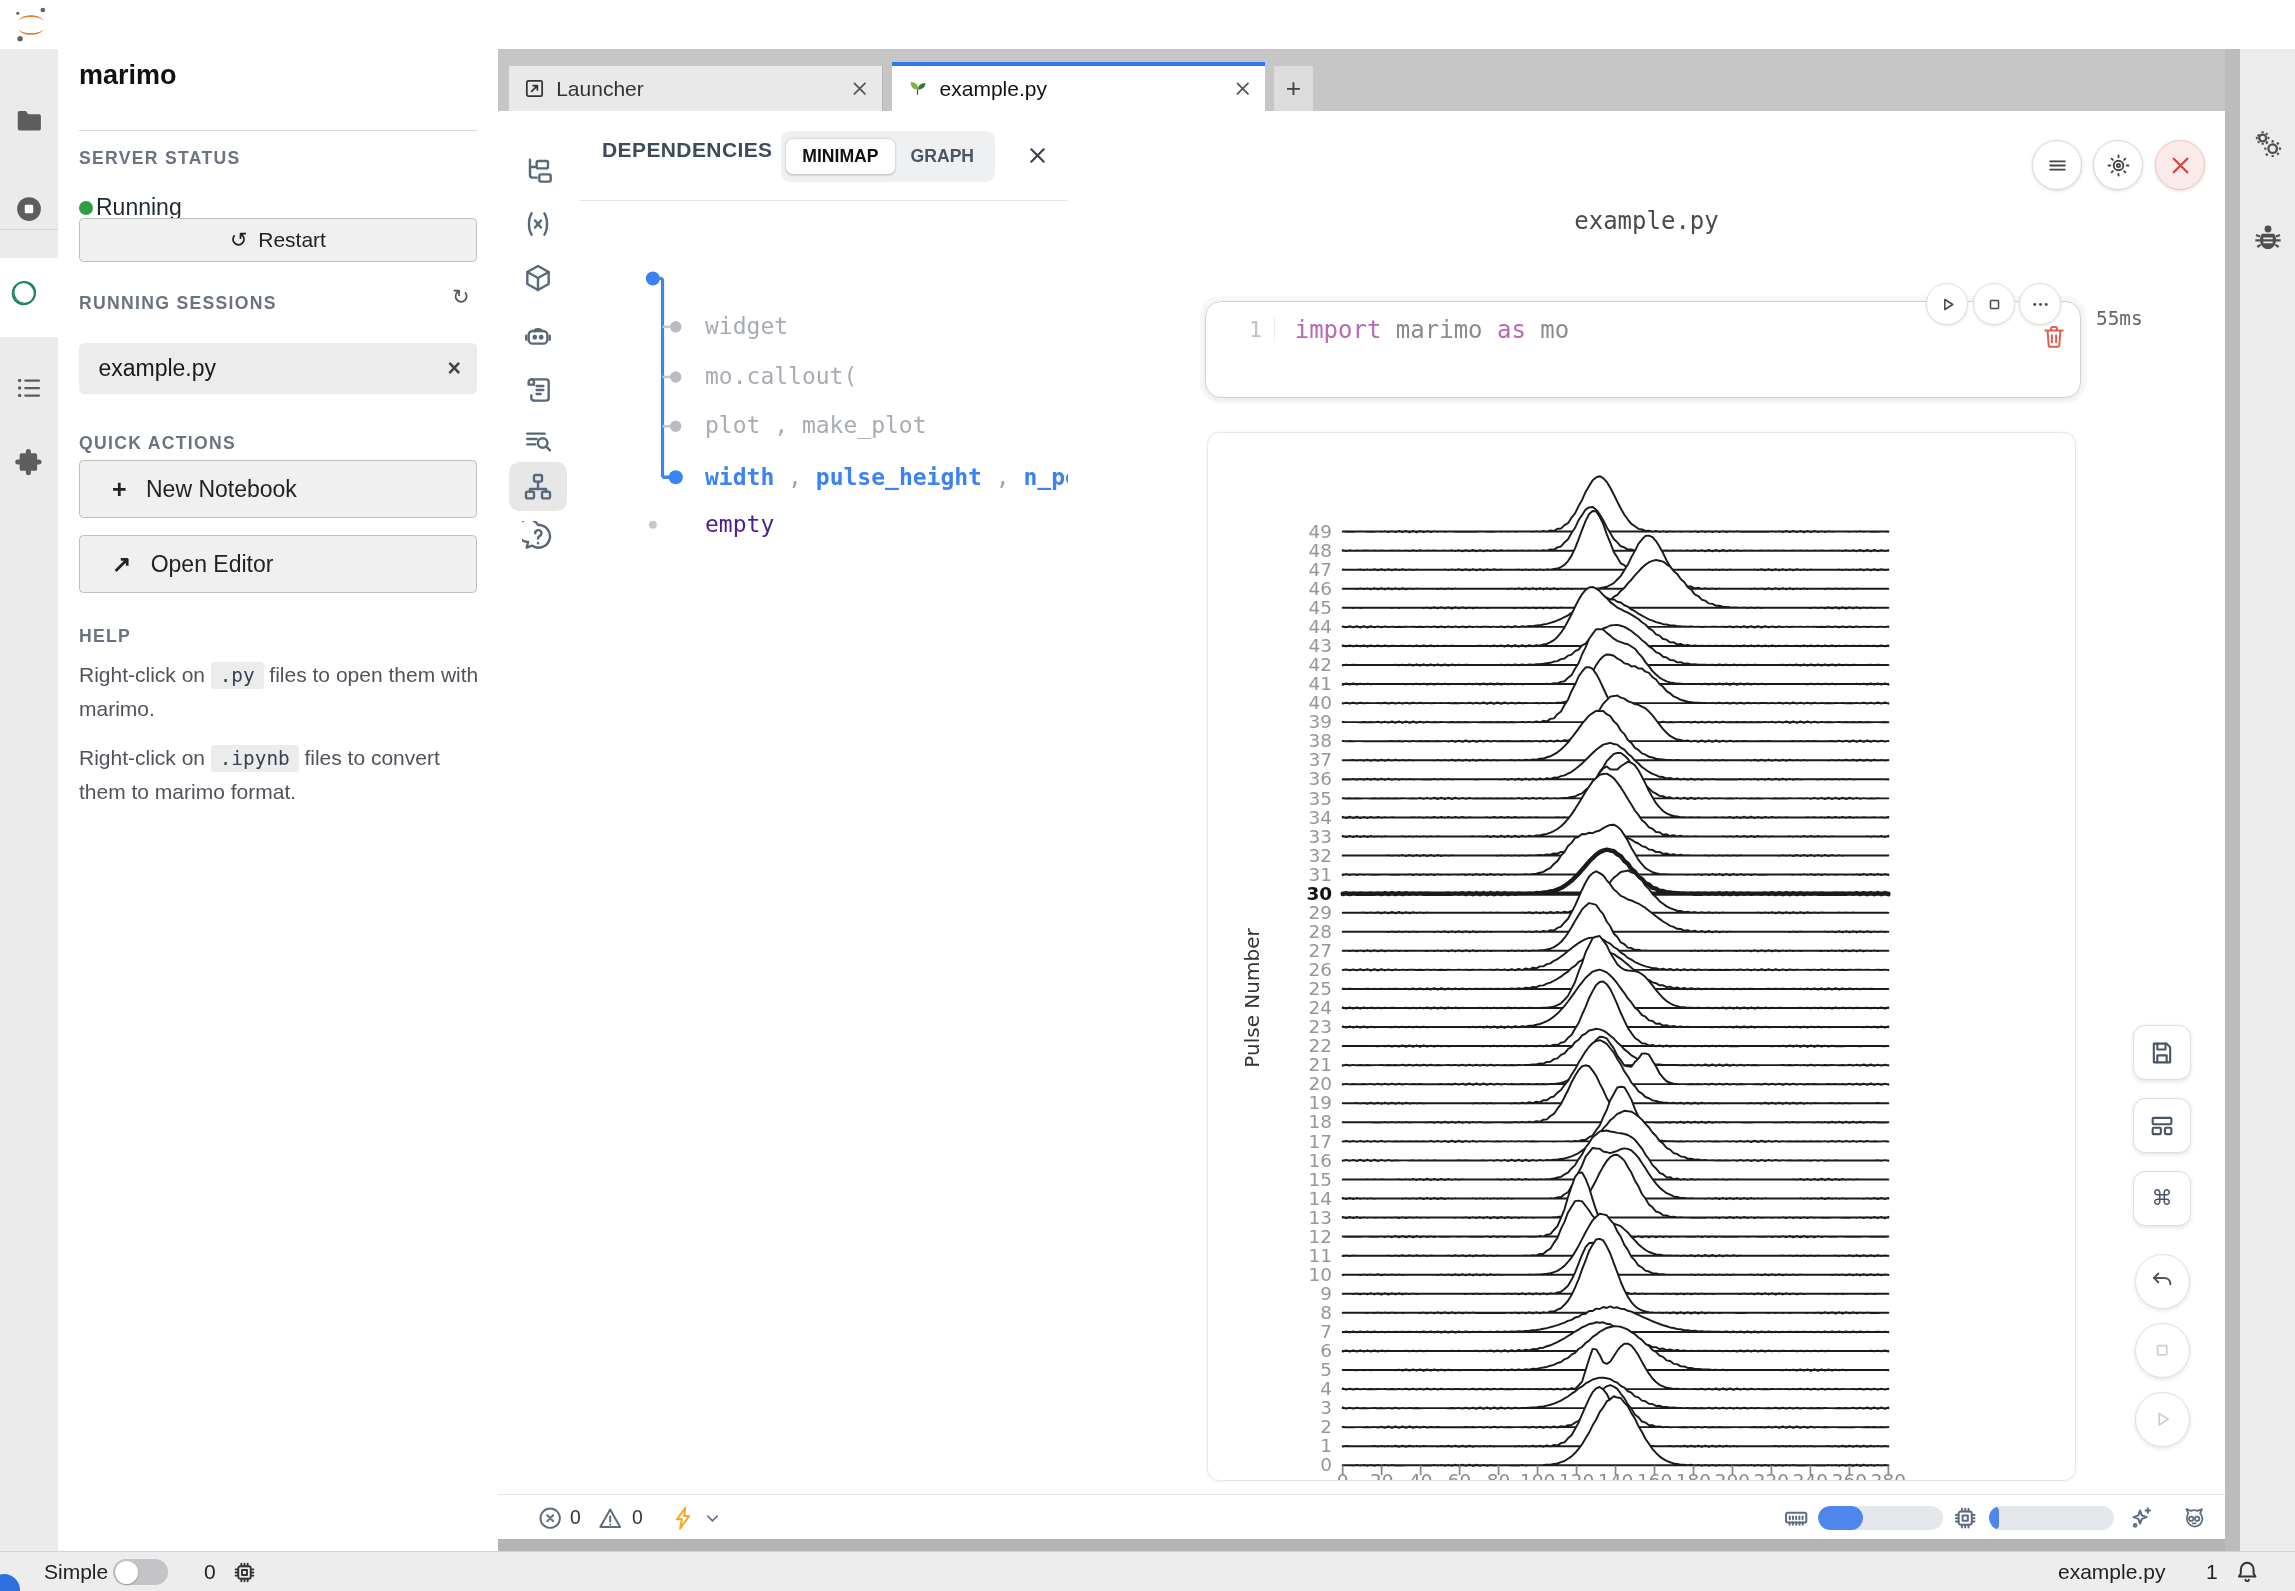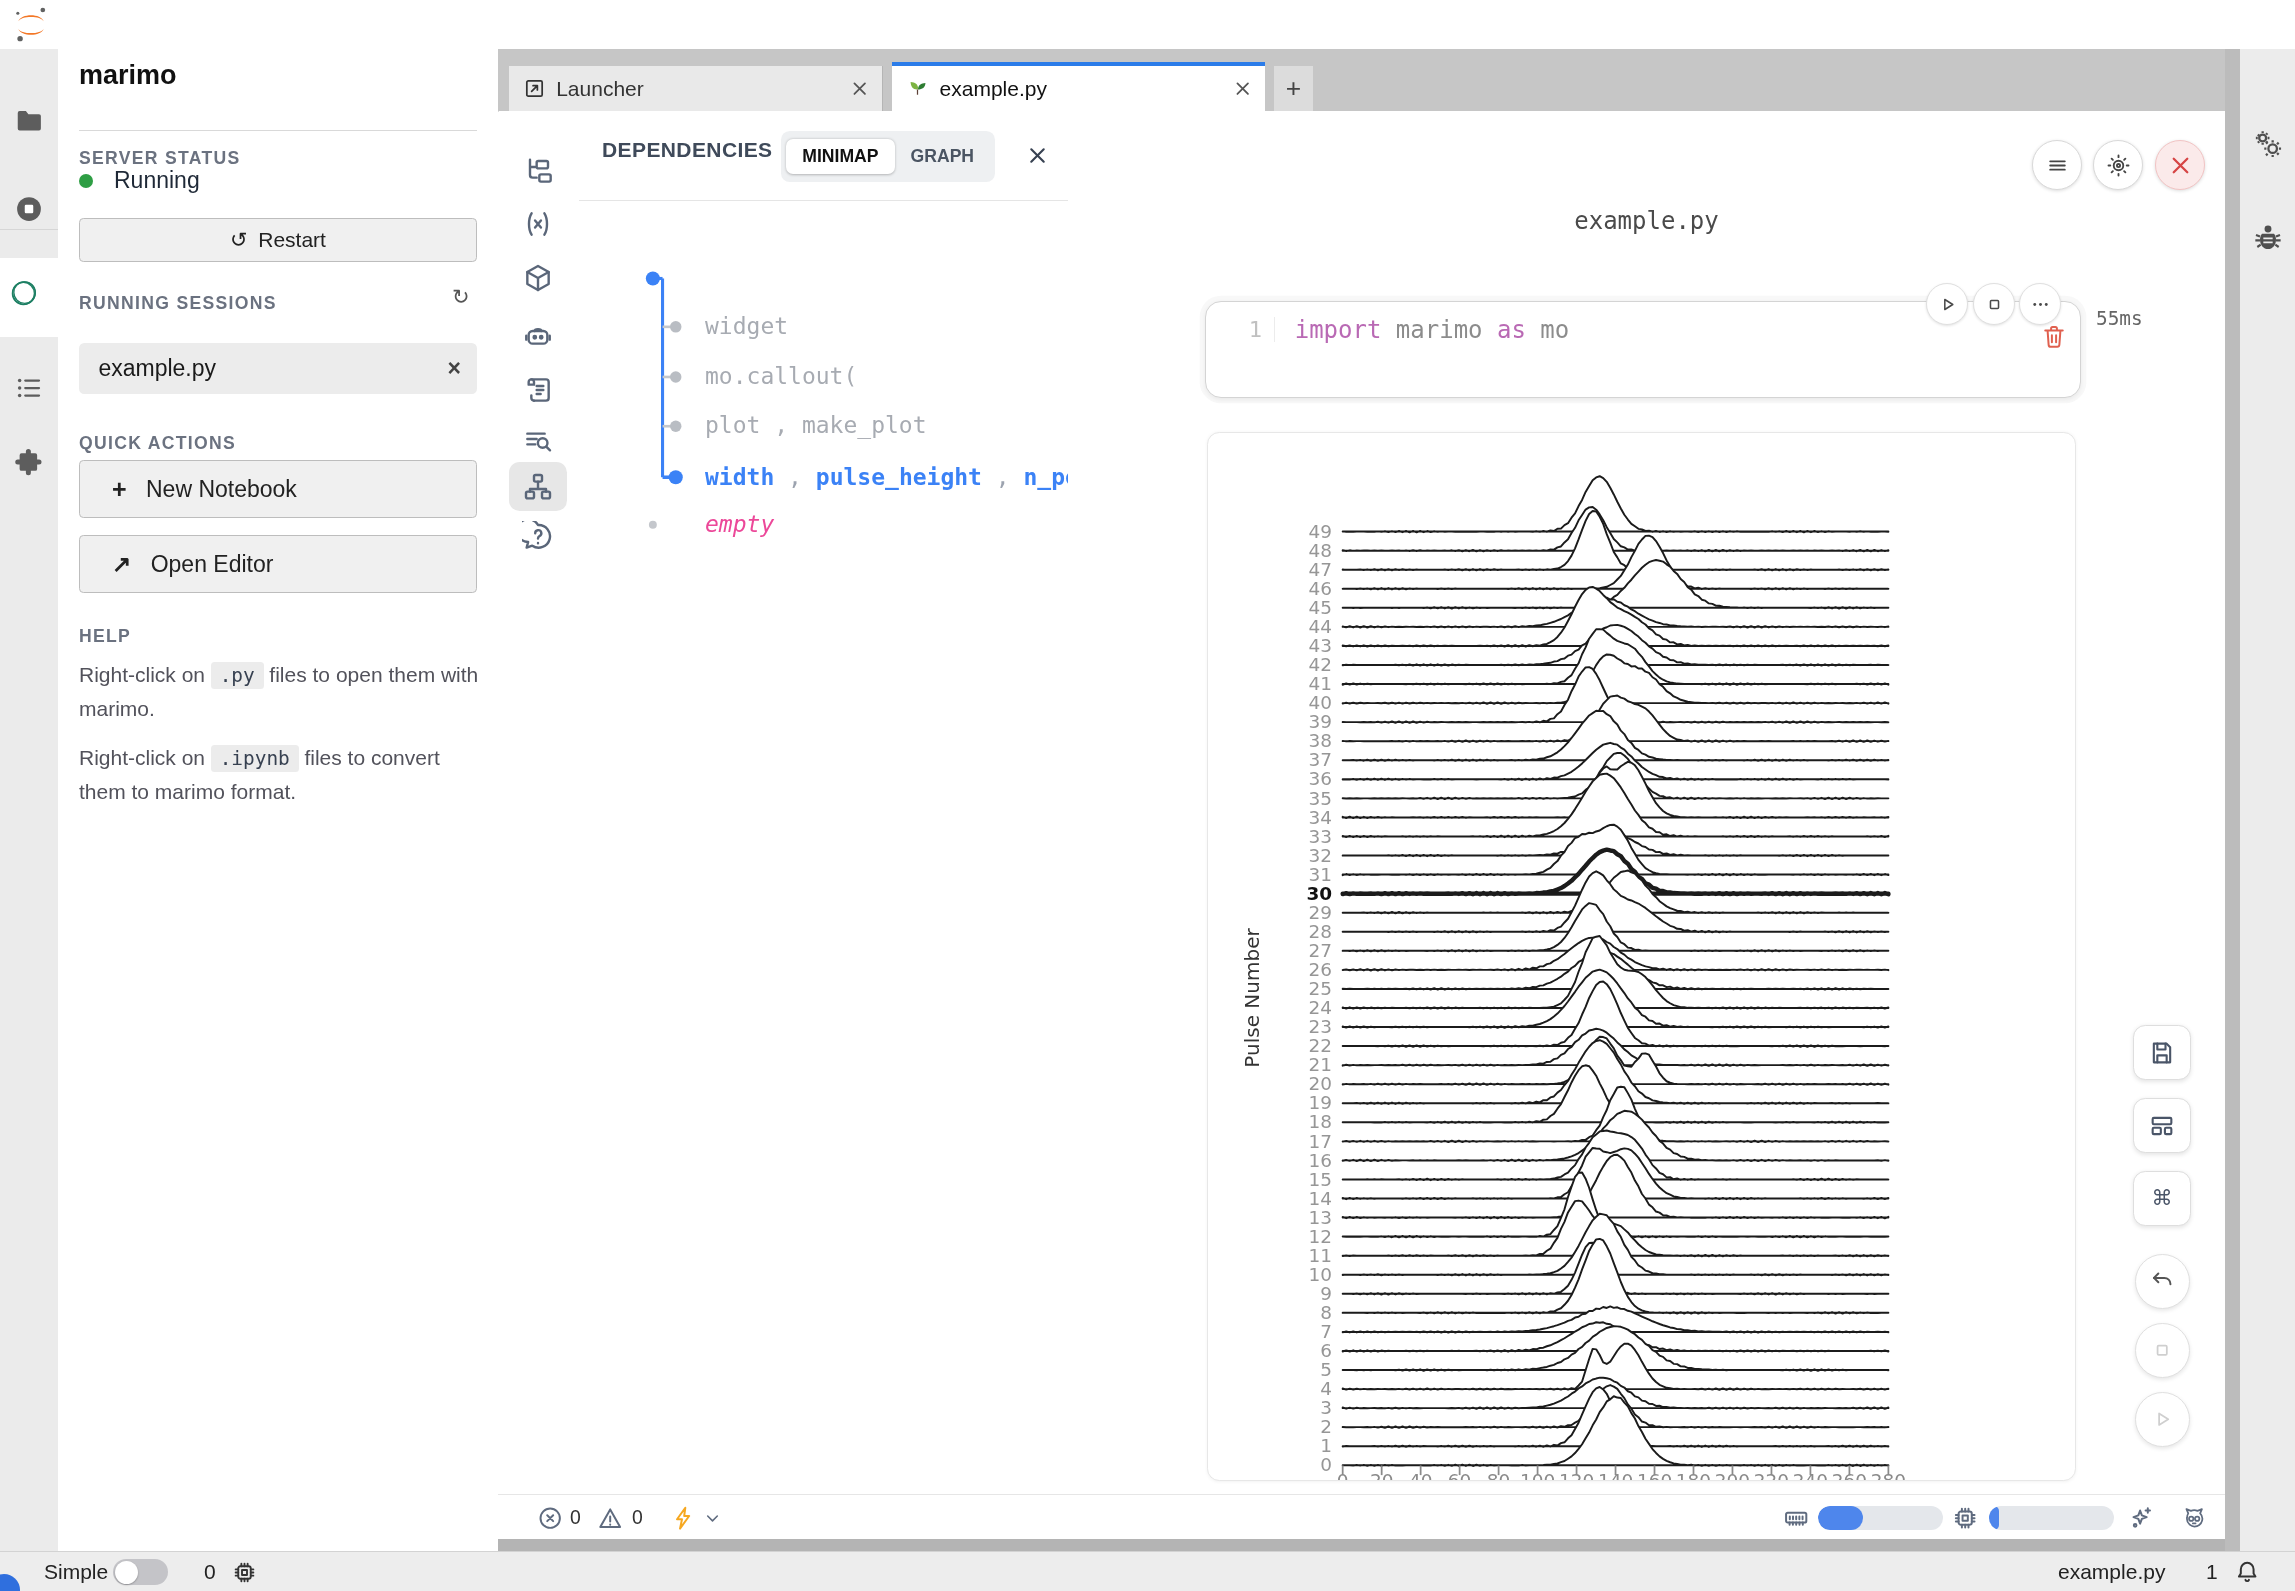--- a/index.html
+++ b/index.html
@@ -44,21 +44,21 @@
   .vt-item.selected{background:#e7e7e7;}
   .deps{left:81px;top:0;width:489px;height:1382px;border-right:0.9px solid #e6e6e6;background:#fff;}
   .deps-title{left:23px;top:26.4px;font-size:21px;font-weight:bold;letter-spacing:0.4px;color:#3f4a5a;}
   .seg{left:202px;top:18.5px;height:51px;background:#eef0f2;border-radius:8.8px;display:flex;align-items:center;padding:0 5.3px;}
   .seg .opt{font-size:17.6px;font-weight:bold;padding:7px 16px;border-radius:7px;color:#4b5563;}
   .seg .opt.on{background:#fff;color:#111;box-shadow:0 0.9px 2.6px rgba(0,0,0,.25);}
   .deps-close{left:447px;top:32px;width:23px;height:23px;color:#374151;}
   .deps-div{left:0;top:88px;width:489px;height:0.9px;background:#e5e5e5;}
   .tree-row{position:absolute;left:126px;height:33px;line-height:33px;font-family:"DejaVu Sans Mono",monospace;font-size:23px;white-space:nowrap;}
   .tk-stale{color:#a7abb2;}.tk-active{color:#3b82f6;font-weight:bold;}.tk-sep{color:#9ca3af;}
-  .tk-empty{color:#ec4899;font-style:italic;}
+  .tk-empty{color:#4c1d95;}
   .pill{left:118px;top:143px;width:357px;height:47px;background:#3b78e7;border-radius:7px;color:#fff;
         font-family:"DejaVu Sans Mono",monospace;font-size:24px;font-weight:bold;display:flex;align-items:center;justify-content:center;}
   
   .nb{left:570px;top:0;width:1157px;height:1382px;background:#fff;overflow:hidden;}
   .circle-btn{position:absolute;width:48px;height:48px;border-radius:50%;background:#fff;border:0.9px solid #d9d9d9;
         box-shadow:0 0.9px 3.5px rgba(0,0,0,.14);display:flex;align-items:center;justify-content:center;color:#454545;}
   .circle-btn svg{width:25px;height:25px;}
   .circle-btn.danger{background:#fbeaea;border-color:#f2c4c4;color:#d64545;}
   .nb-title{left:0;top:95px;width:1157px;text-align:center;font-family:"DejaVu Sans Mono",monospace;font-size:24px;color:#4a4a4a;}
   .cell{left:137px;top:189px;width:876px;height:97px;background:#fff;border:0.9px solid #d4d4d4;border-radius:16px;
@@ -168,21 +168,21 @@
             </svg>
           </span>
         </div>
       </div>
   </div>
 
   <div class="abs sidebar">
     <div class="abs sb-title">marimo</div>
     <div class="abs sb-divider"></div>
     <div class="abs sb-label" style="left:21px;top:99px">SERVER STATUS</div>
-    <div class="abs" style="left:21px;top:118px;display:flex;align-items:center;gap:21px">
+    <div class="abs" style="left:21px;top:145px;display:flex;align-items:center;gap:3px">
       <span class="status-dot"></span>
       <span style="font-size:23px;color:#1f2937">Running</span>
     </div>
     <div class="abs sb-btn" style="left:21px;top:169px;height:44px;justify-content:center;gap:10.6px">
       <span style="font-size:21px">↺</span>
       <span style="font-size:21px">Restart</span>
     </div>
     <div class="abs sb-label" style="left:21px;top:244px">RUNNING SESSIONS</div>
     <span class="abs" style="left:394px;top:236px;font-size:21px;color:#555">↻</span>
     <div class="session-item abs">

